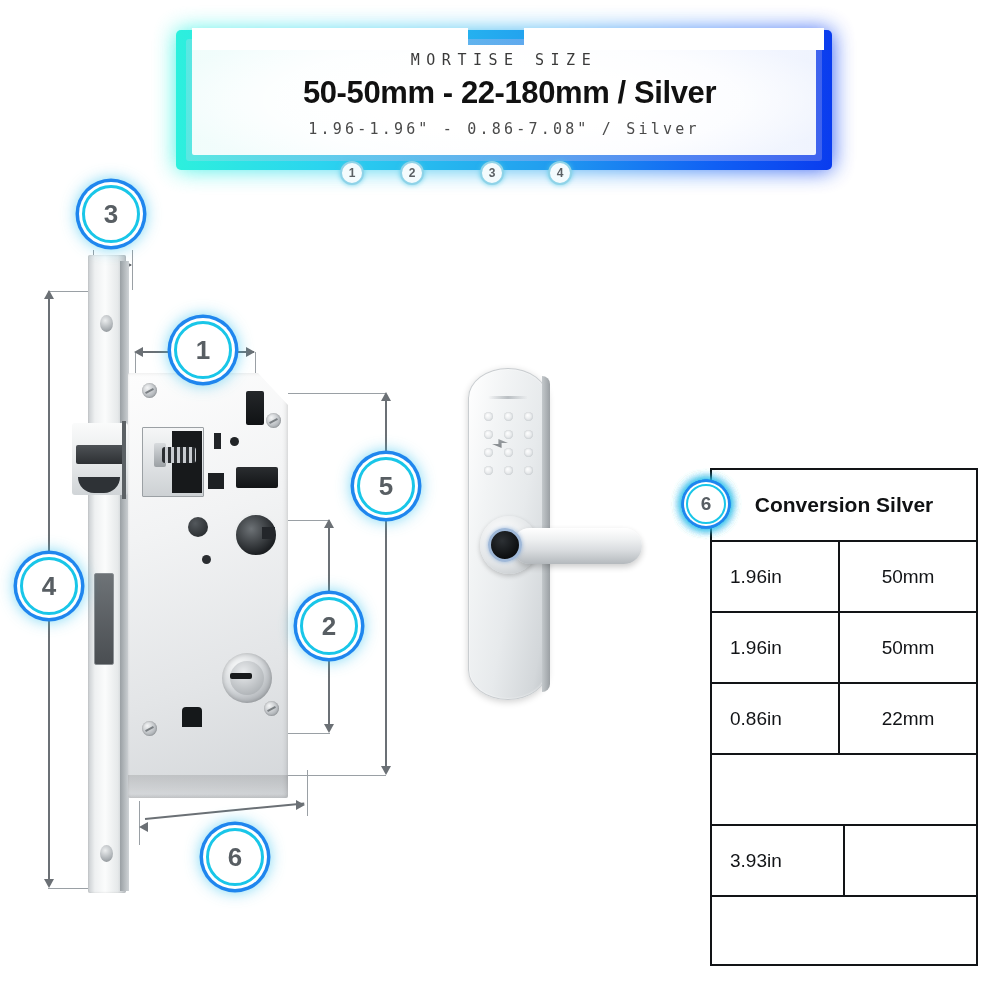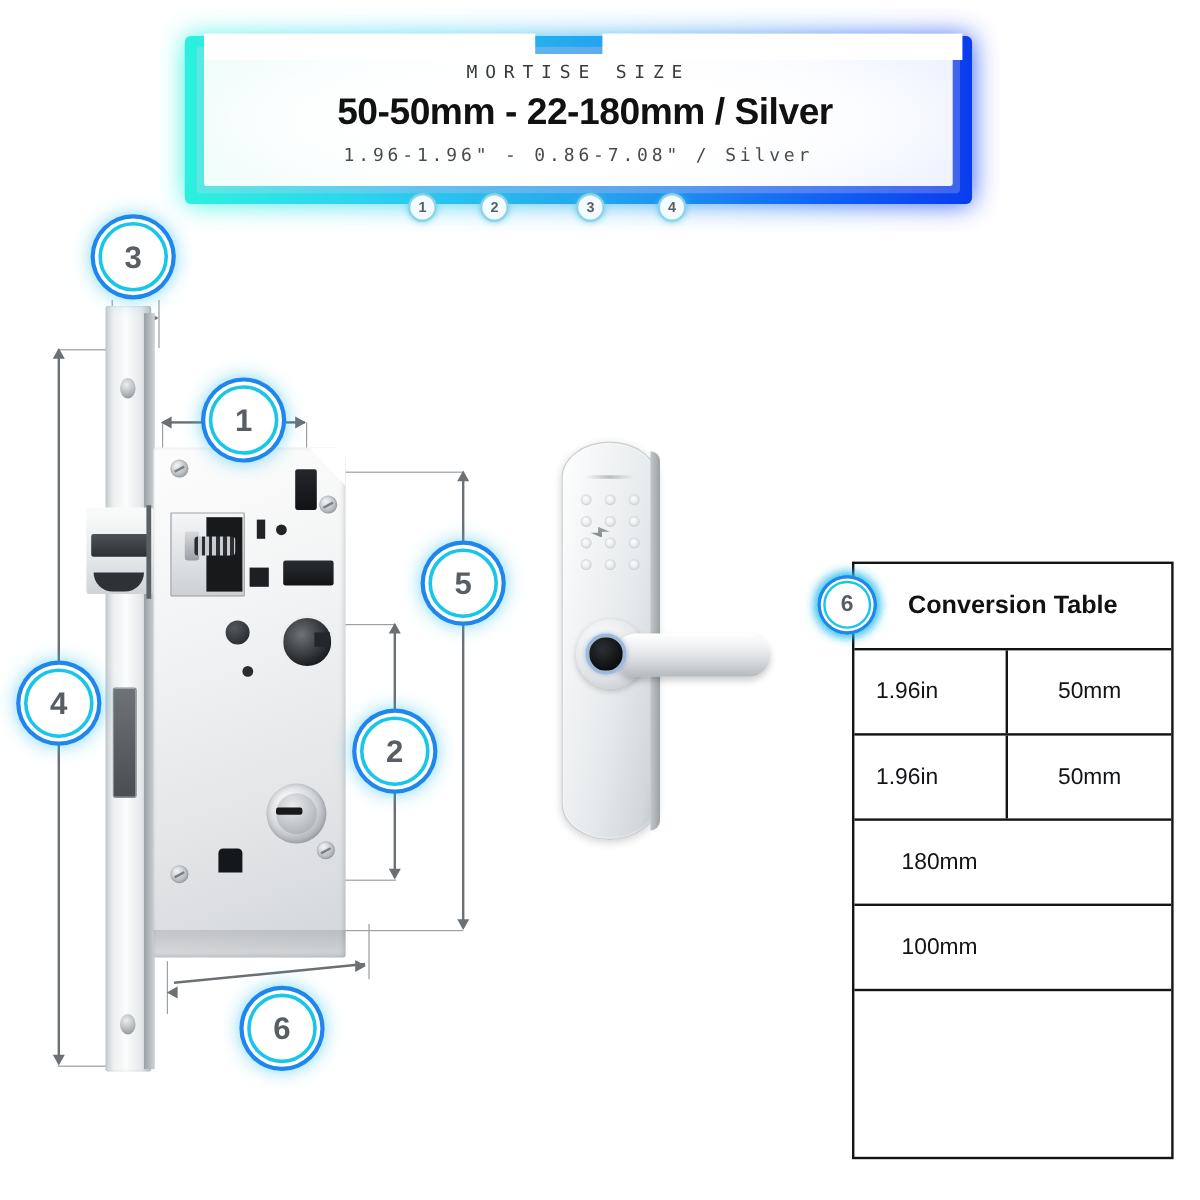--- a/index.html
+++ b/index.html
@@ -5,21 +5,21 @@
   * { box-sizing: border-box; margin: 0; padding: 0; }
   html, body {
     width: 1000px; height: 1000px;
     background: #ffffff;
     font-family: "Liberation Sans", sans-serif;
     overflow: hidden;
   }
   #root { position: relative; width: 1000px; height: 1000px; background: #fff; }
 
   
-  .banner { position: absolute; left: 142px; top: 18px; width: 680px; height: 165px; }
+  .banner { position: absolute; left: 164px; top: 18px; width: 680px; height: 165px; }
   .banner-glow {
     position: absolute; left: 12px; top: 12px; width: 656px; height: 140px;
     border-radius: 6px;
     background: linear-gradient(90deg, #25f4e0 0%, #2ad6ee 22%, #22a6f0 55%, #0f62f5 82%, #0a3cf0 100%);
     filter: blur(11px); opacity: .85;
   }
   .banner-bar {
     position: absolute; left: 12px; top: 12px; width: 656px; height: 140px;
     border-radius: 5px;
     background: linear-gradient(90deg, #2df0dd 0%, #2bd4ef 22%, #22a0ef 55%, #1060f4 82%, #0a3cee 100%);
@@ -410,38 +410,42 @@
       <div class="key" style="left:22px; top:54px;"></div>
       <div class="key" style="left:42px; top:54px;"></div>
     </div>
     <div class="kp-logo"></div>
     <div class="lever-hub"></div>
     <div class="lever"></div>
     <div class="fingerprint"></div>
   </div>
 
   <div class="conv-table">
-    <div class="conv-head">Conversion Table</div>
+    <div class="conv-head">Conversion Silver</div>
 
     <div class="conv-row">
       <div class="badge sm row-badge" style="top:14px;">1</div>
       <div class="conv-cell inch">1.96in</div>
       <div class="conv-cell mm">50mm</div>
     </div>
     <div class="conv-row">
       <div class="badge sm row-badge" style="top:14px;">2</div>
       <div class="conv-cell inch">1.96in</div>
       <div class="conv-cell mm">50mm</div>
     </div>
     <div class="conv-row">
+      <div class="badge sm row-badge" style="top:14px;">3</div>
+      <div class="conv-cell inch">0.86in</div>
+      <div class="conv-cell mm">22mm</div>
+    </div>
+    <div class="conv-row">
       <div class="badge sm row-badge" style="top:14px;">4</div>
-      <div class="conv-cell mm">180mm</div>
     </div>
     <div class="conv-row">
       <div class="badge sm row-badge" style="top:14px;">5</div>
-      <div class="conv-cell mm">100mm</div>
+      <div class="conv-cell inch">3.93in</div>
     </div>
     <div class="conv-row">
       <div class="badge sm row-badge" style="top:14px;">6</div>
     </div>
   </div>
 
 </div>
 
 </body></html>

